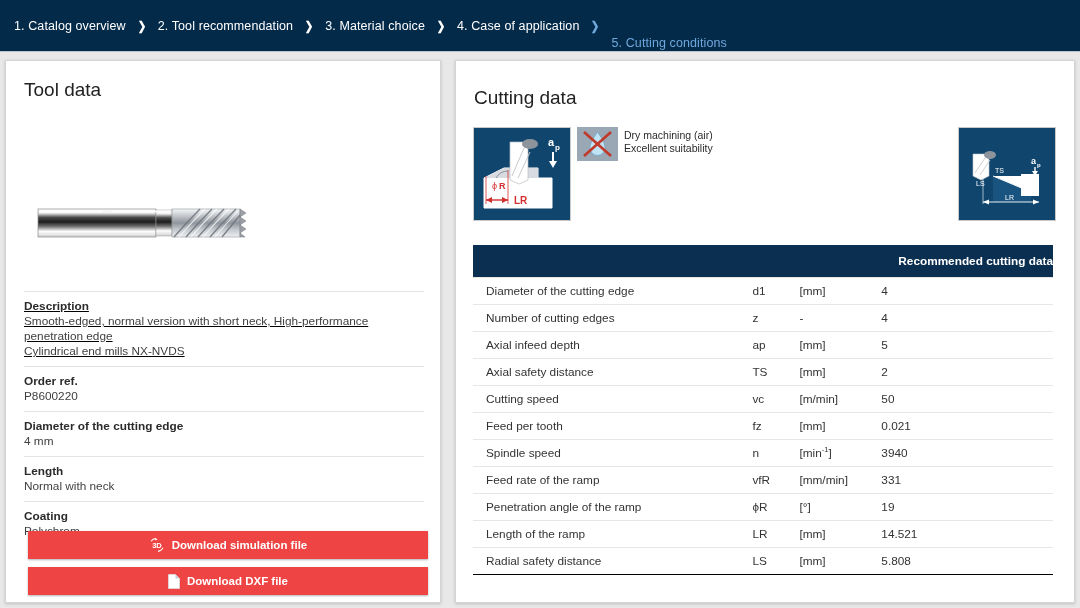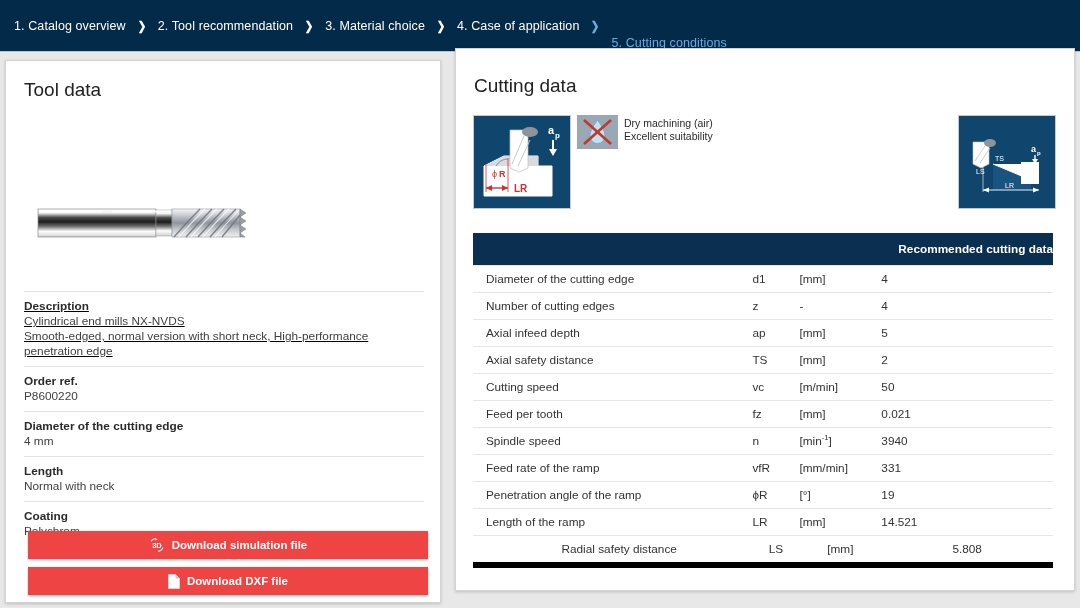--- a/index.html
+++ b/index.html
@@ -45,21 +45,21 @@
   
   .panel {
     position: absolute;
     background: #ffffff;
     border: 1px solid #d4d4d4;
     box-shadow: 0 1px 3px rgba(0,0,0,0.18);
     box-sizing: border-box;
     overflow: hidden;
   }
   #left-panel  { left: 5px;   top: 60px; width: 436px; height: 543px; }
-  #right-panel { left: 455px; top: 48px; width: 620px; height: 543px; }
+  #right-panel { left: 455px; top: 60px; width: 620px; height: 543px; }
 
   .panel-title {
     font-size: 19px;
     color: #222222;
     font-weight: 400;
     position: absolute;
   }
   #left-panel .panel-title  { left: 18px; top: 18px; }
   #right-panel .panel-title { left: 18px; top: 26px; }
 
@@ -139,21 +139,21 @@
     color: #333333;
     padding: 6px 0 6px 0;
     height: 13px;
     vertical-align: middle;
   }
   .ctable tbody tr td:first-child { padding-left: 13px; }
   .col-label  { width: 273px; }
   .col-symbol { width:  48px; }
   .col-unit   { width:  83px; }
   .col-value  { width: 176px; }
-  .ctable tbody tr:last-child td { border-bottom: 6px solid #000000; text-align: center; }
+  .ctable tbody tr:last-child td { border-bottom: 1px solid #000000; }
 
   sup { font-size: 0.65em; vertical-align: super; line-height: 0; }
 </style>
 </head>
 <body>
 
 <div id="root">
 
   <div class="topbar">
     <div class="crumbs" id="crumbs">
@@ -218,22 +218,22 @@
 
         <line x1="16" y1="38.5" x2="78" y2="38.5" stroke="#ffffff" stroke-width="1.4"></line>
         <line x1="88" y1="38.5" x2="146" y2="38.5" stroke="#ffffff" stroke-width="1.4"></line>
         <line x1="16" y1="61.5" x2="130" y2="61.5" stroke="#e9e9e9" stroke-width="1"></line>
       </svg>
     </div>
 
     <div class="spec-list" id="spec-list">
         <div class="spec-row">
           <div class="spec-label">Description</div>
+          <div class="spec-value">Smooth-edged, normal version with short neck, High-performance penetration edge</div>
           <div class="spec-value">Cylindrical end mills   NX-NVDS</div>
-          <div class="spec-value">Smooth-edged, normal version with short neck, High-performance penetration edge</div>
         </div>
         <div class="spec-row">
           <div class="spec-label">Order ref.</div>
           <div class="spec-value">P8600220</div>
         </div>
         <div class="spec-row">
           <div class="spec-label">Diameter of the cutting edge</div>
           <div class="spec-value">4 mm</div>
         </div>
         <div class="spec-row">

